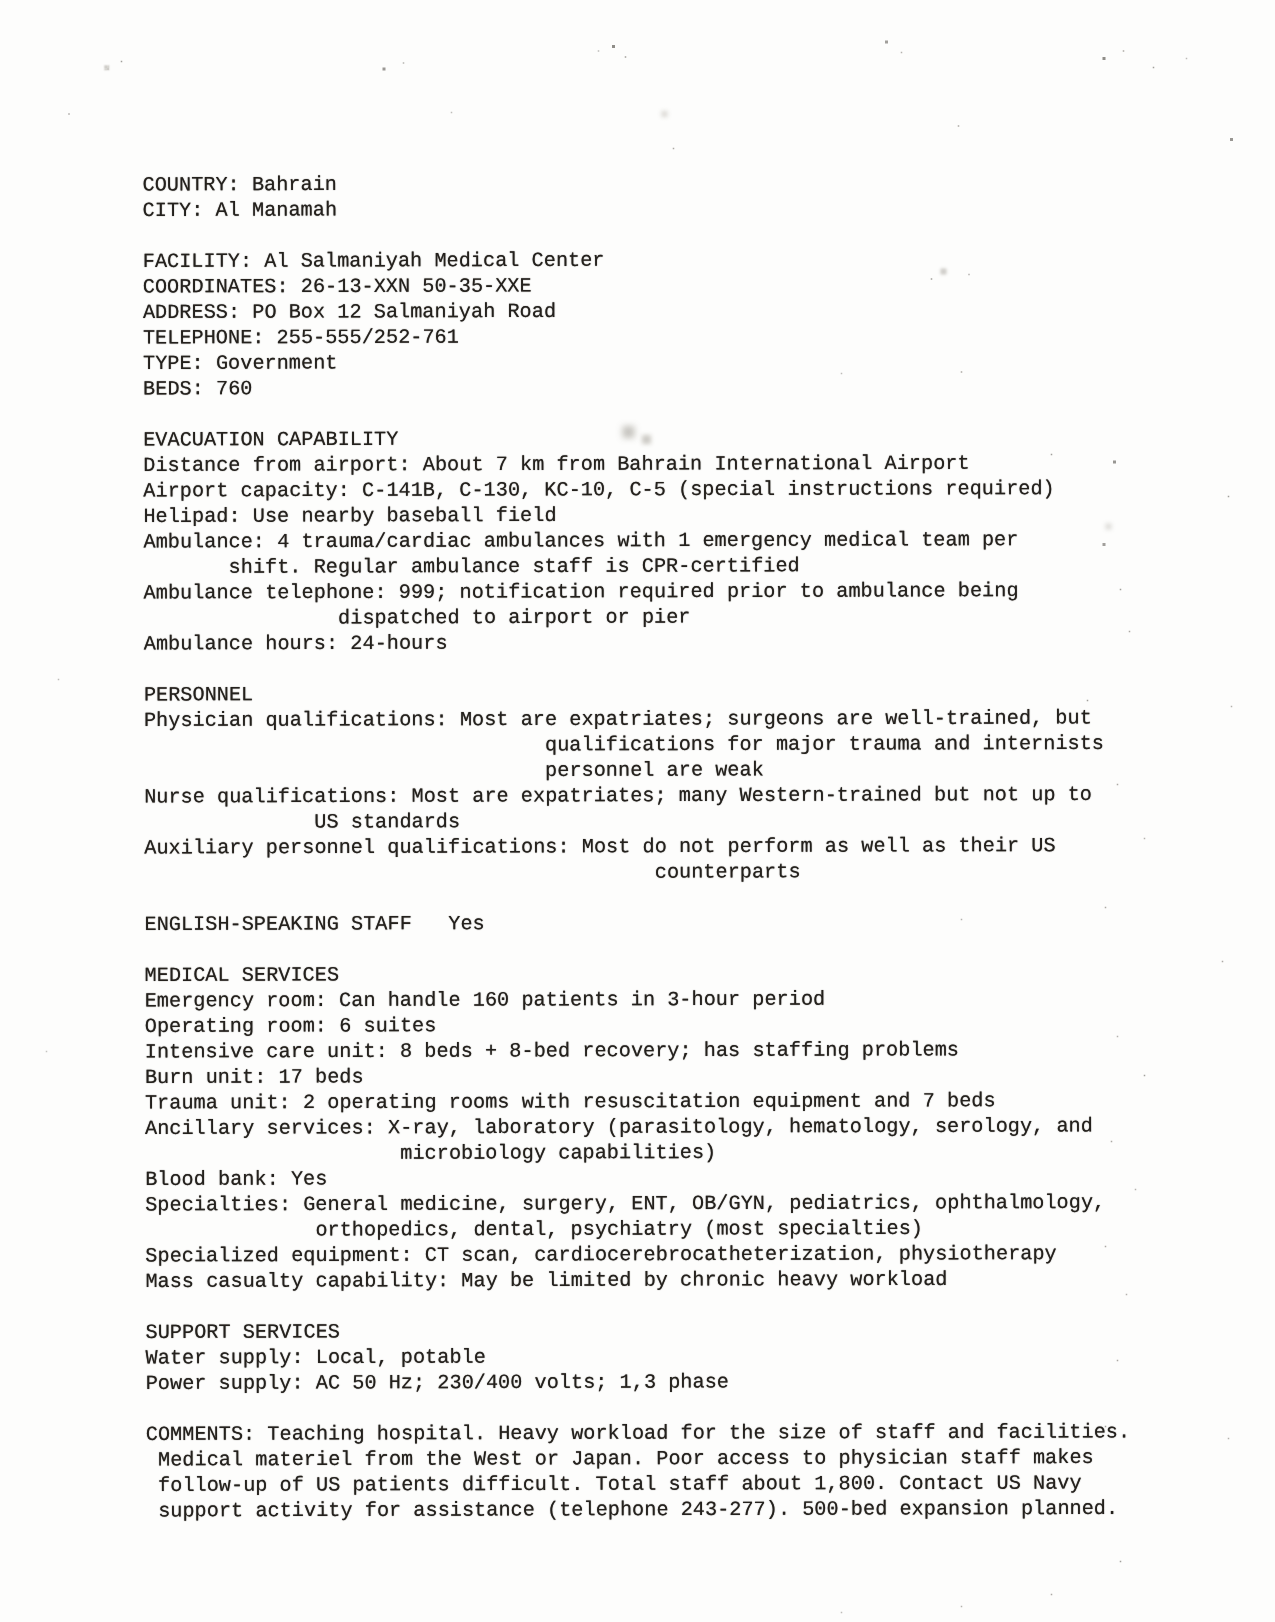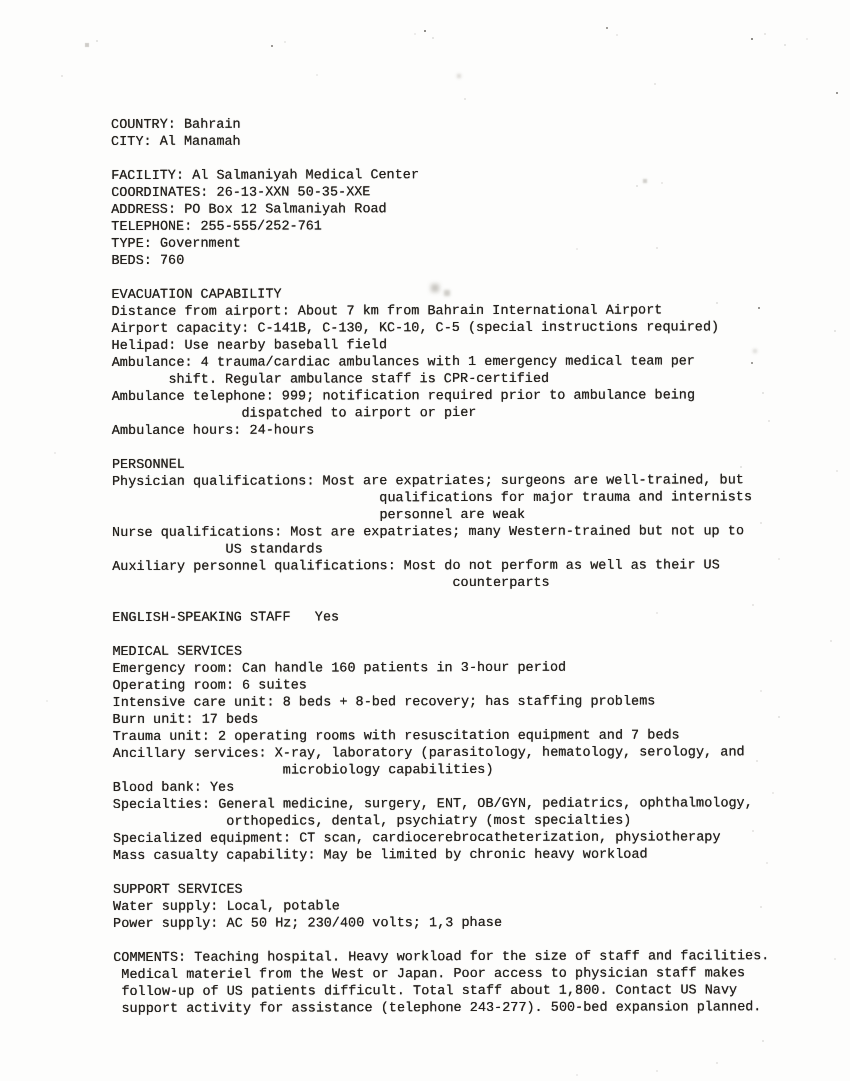--- a/index.html
+++ b/index.html
@@ -11,21 +11,20 @@
     height: 1081px;
     background: #fdfdfc;
     overflow: hidden;
     position: relative;
     font-family: "Liberation Mono", "DejaVu Sans Mono", monospace;
   }
   .page {
     position: absolute;
     inset: 0;
     background: #fdfdfc;
-    margin-left: 16px;
   }
   .doc {
     position: absolute;
     left: 95px;
     top: 116px;
     font-size: 13.5px;
     line-height: 17px;
     color: #24211d;
     white-space: pre;
     text-shadow: 0 0 0.7px rgba(30, 26, 20, 0.75);

